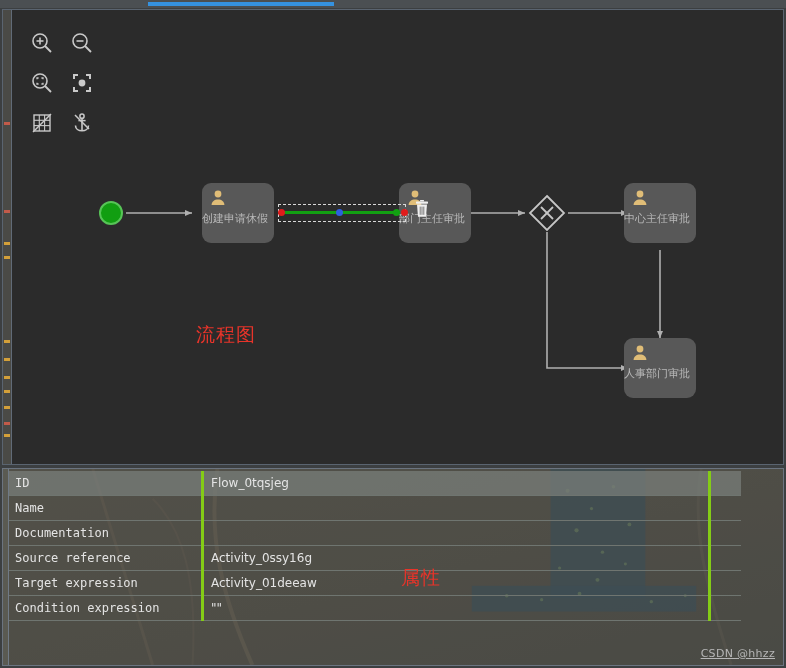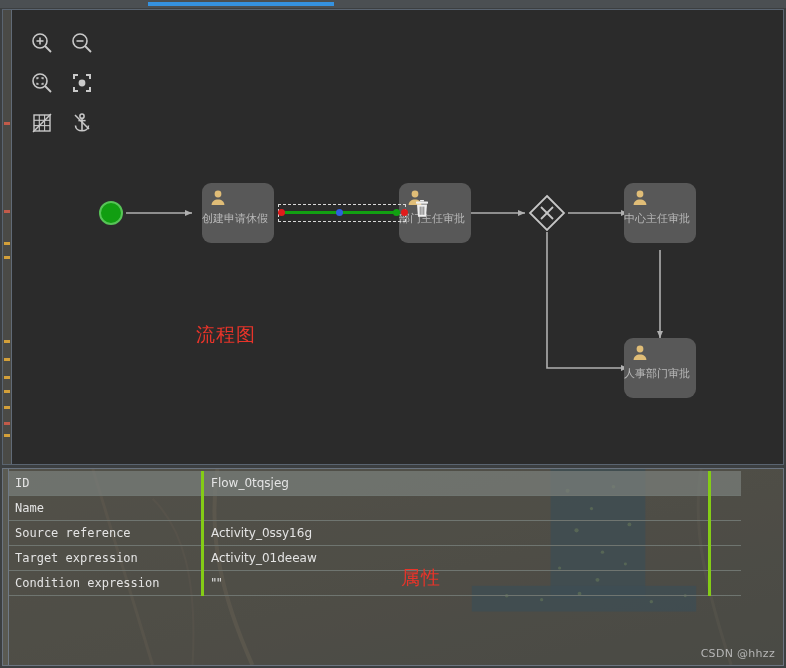--- a/index.html
+++ b/index.html
@@ -224,20 +224,21 @@
   }
 
   
   #watermark {
     position: absolute;
     right: 8px; bottom: 5px;
     color: #b6b6b6;
     font-size: 11px;
     font-family: "DejaVu Sans", sans-serif;
     letter-spacing: .3px;
+    text-decoration: underline;
   }
 </style>
 </head>
 <body>
 
 <div id="app">
 
   <div id="tabstrip">
     <div id="tab-active-underline"></div>
   </div>
@@ -437,20 +438,25 @@
           <td class="col-label">ID</td>
           <td class="col-value">Flow_0tqsjeg</td>
           <td class="col-pad"></td>
         </tr>
         <tr>
           <td class="col-label">Name</td>
           <td class="col-value"></td>
           <td class="col-pad"></td>
         </tr>
         <tr>
+          <td class="col-label">Documentation</td>
+          <td class="col-value"></td>
+          <td class="col-pad"></td>
+        </tr>
+        <tr>
           <td class="col-label">Source reference</td>
           <td class="col-value">Activity_0ssy16g</td>
           <td class="col-pad"></td>
         </tr>
         <tr>
           <td class="col-label">Target expression</td>
           <td class="col-value">Activity_01deeaw</td>
           <td class="col-pad"></td>
         </tr>
         <tr>

